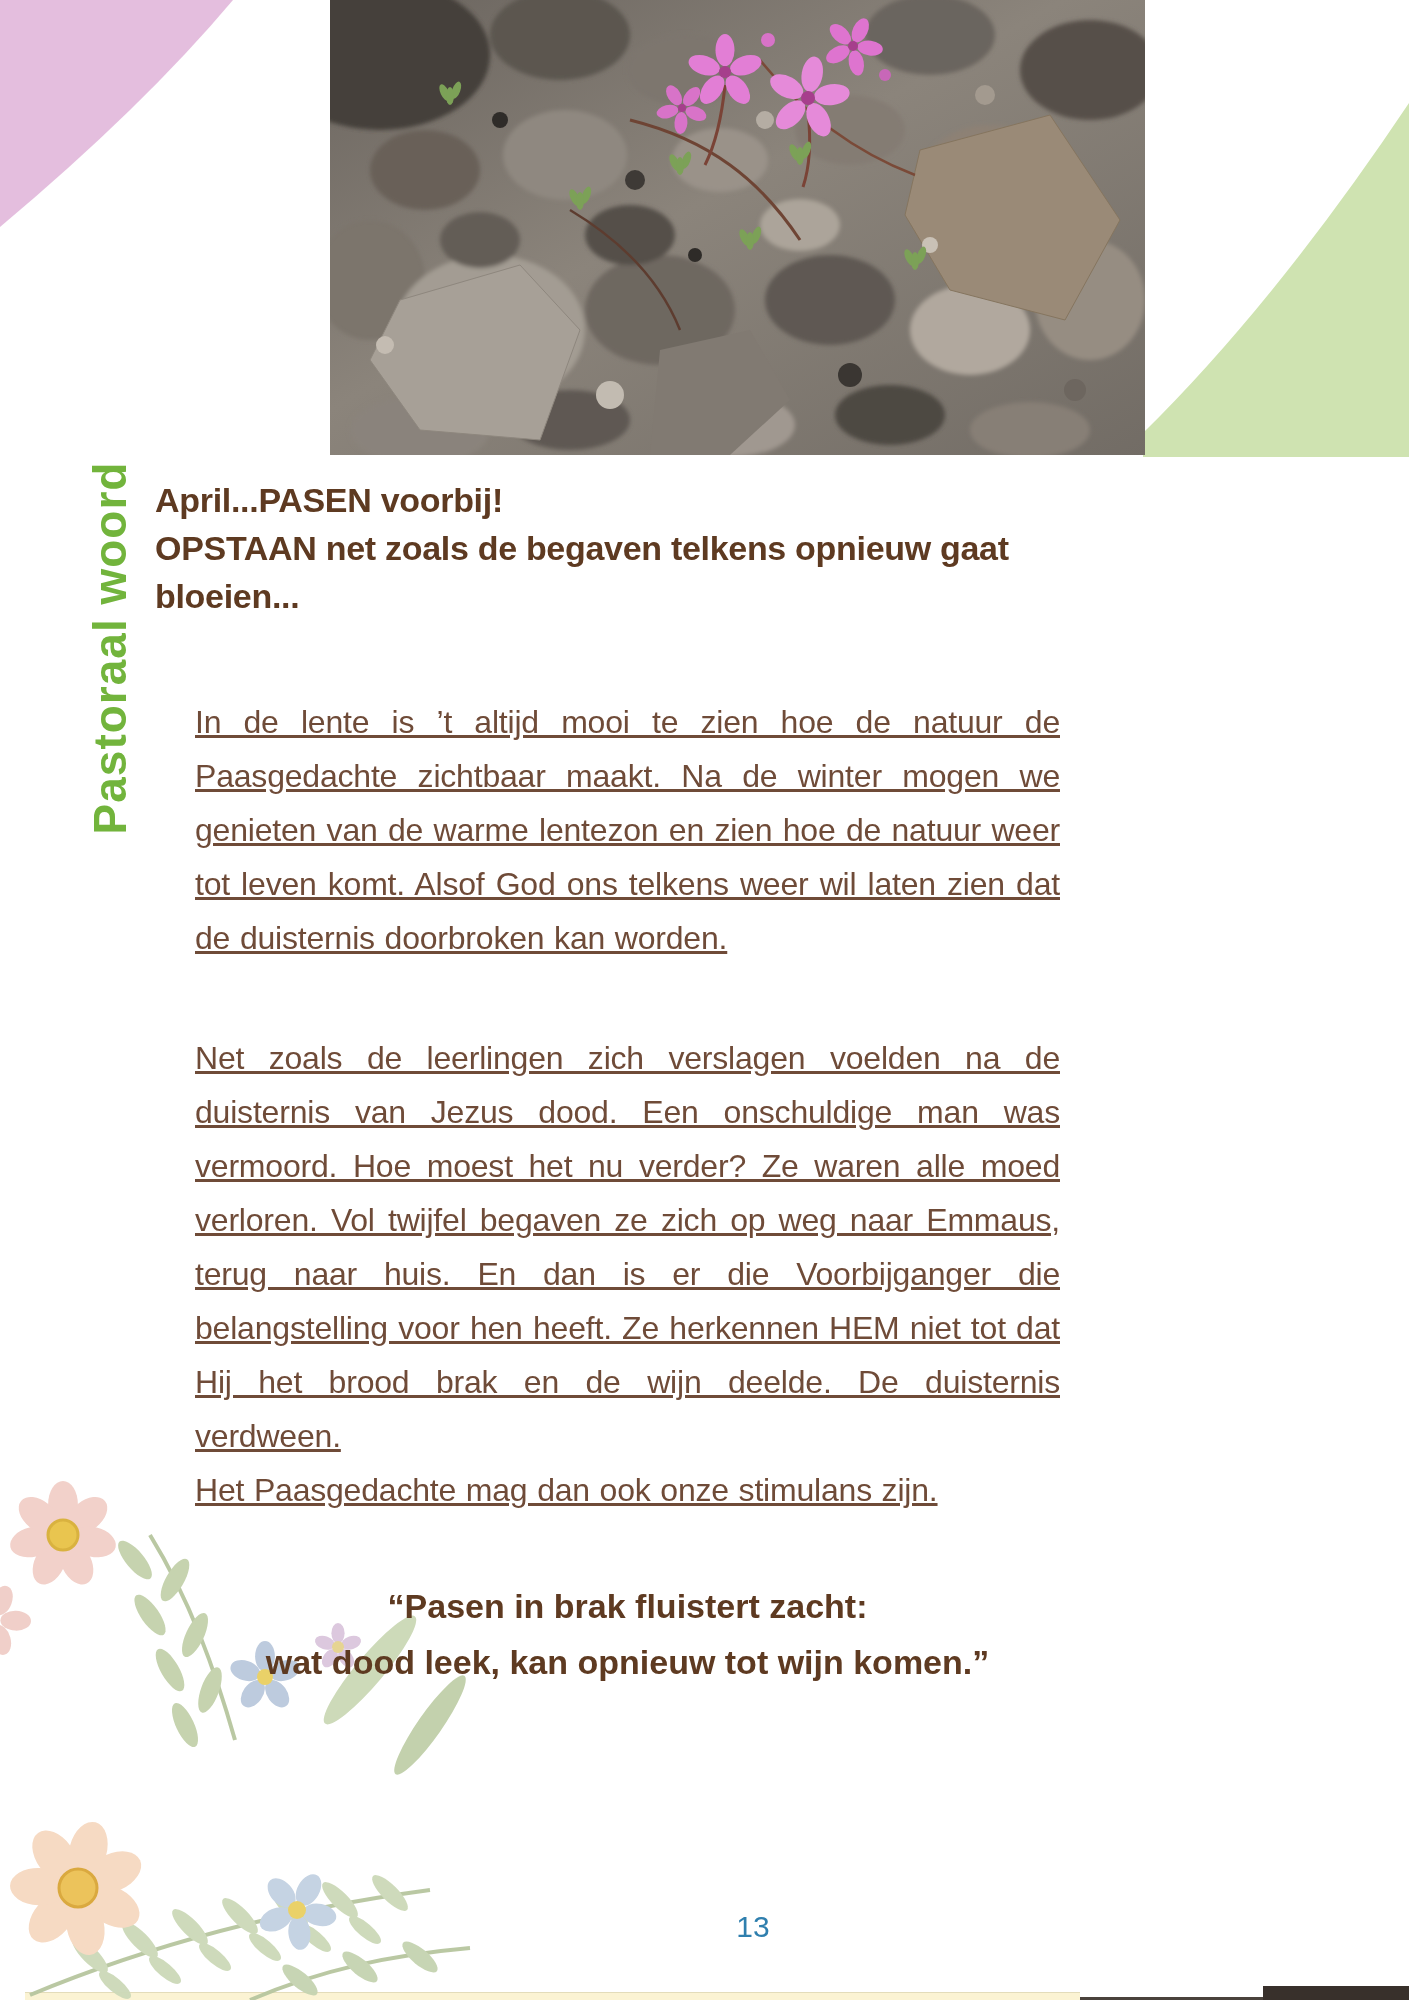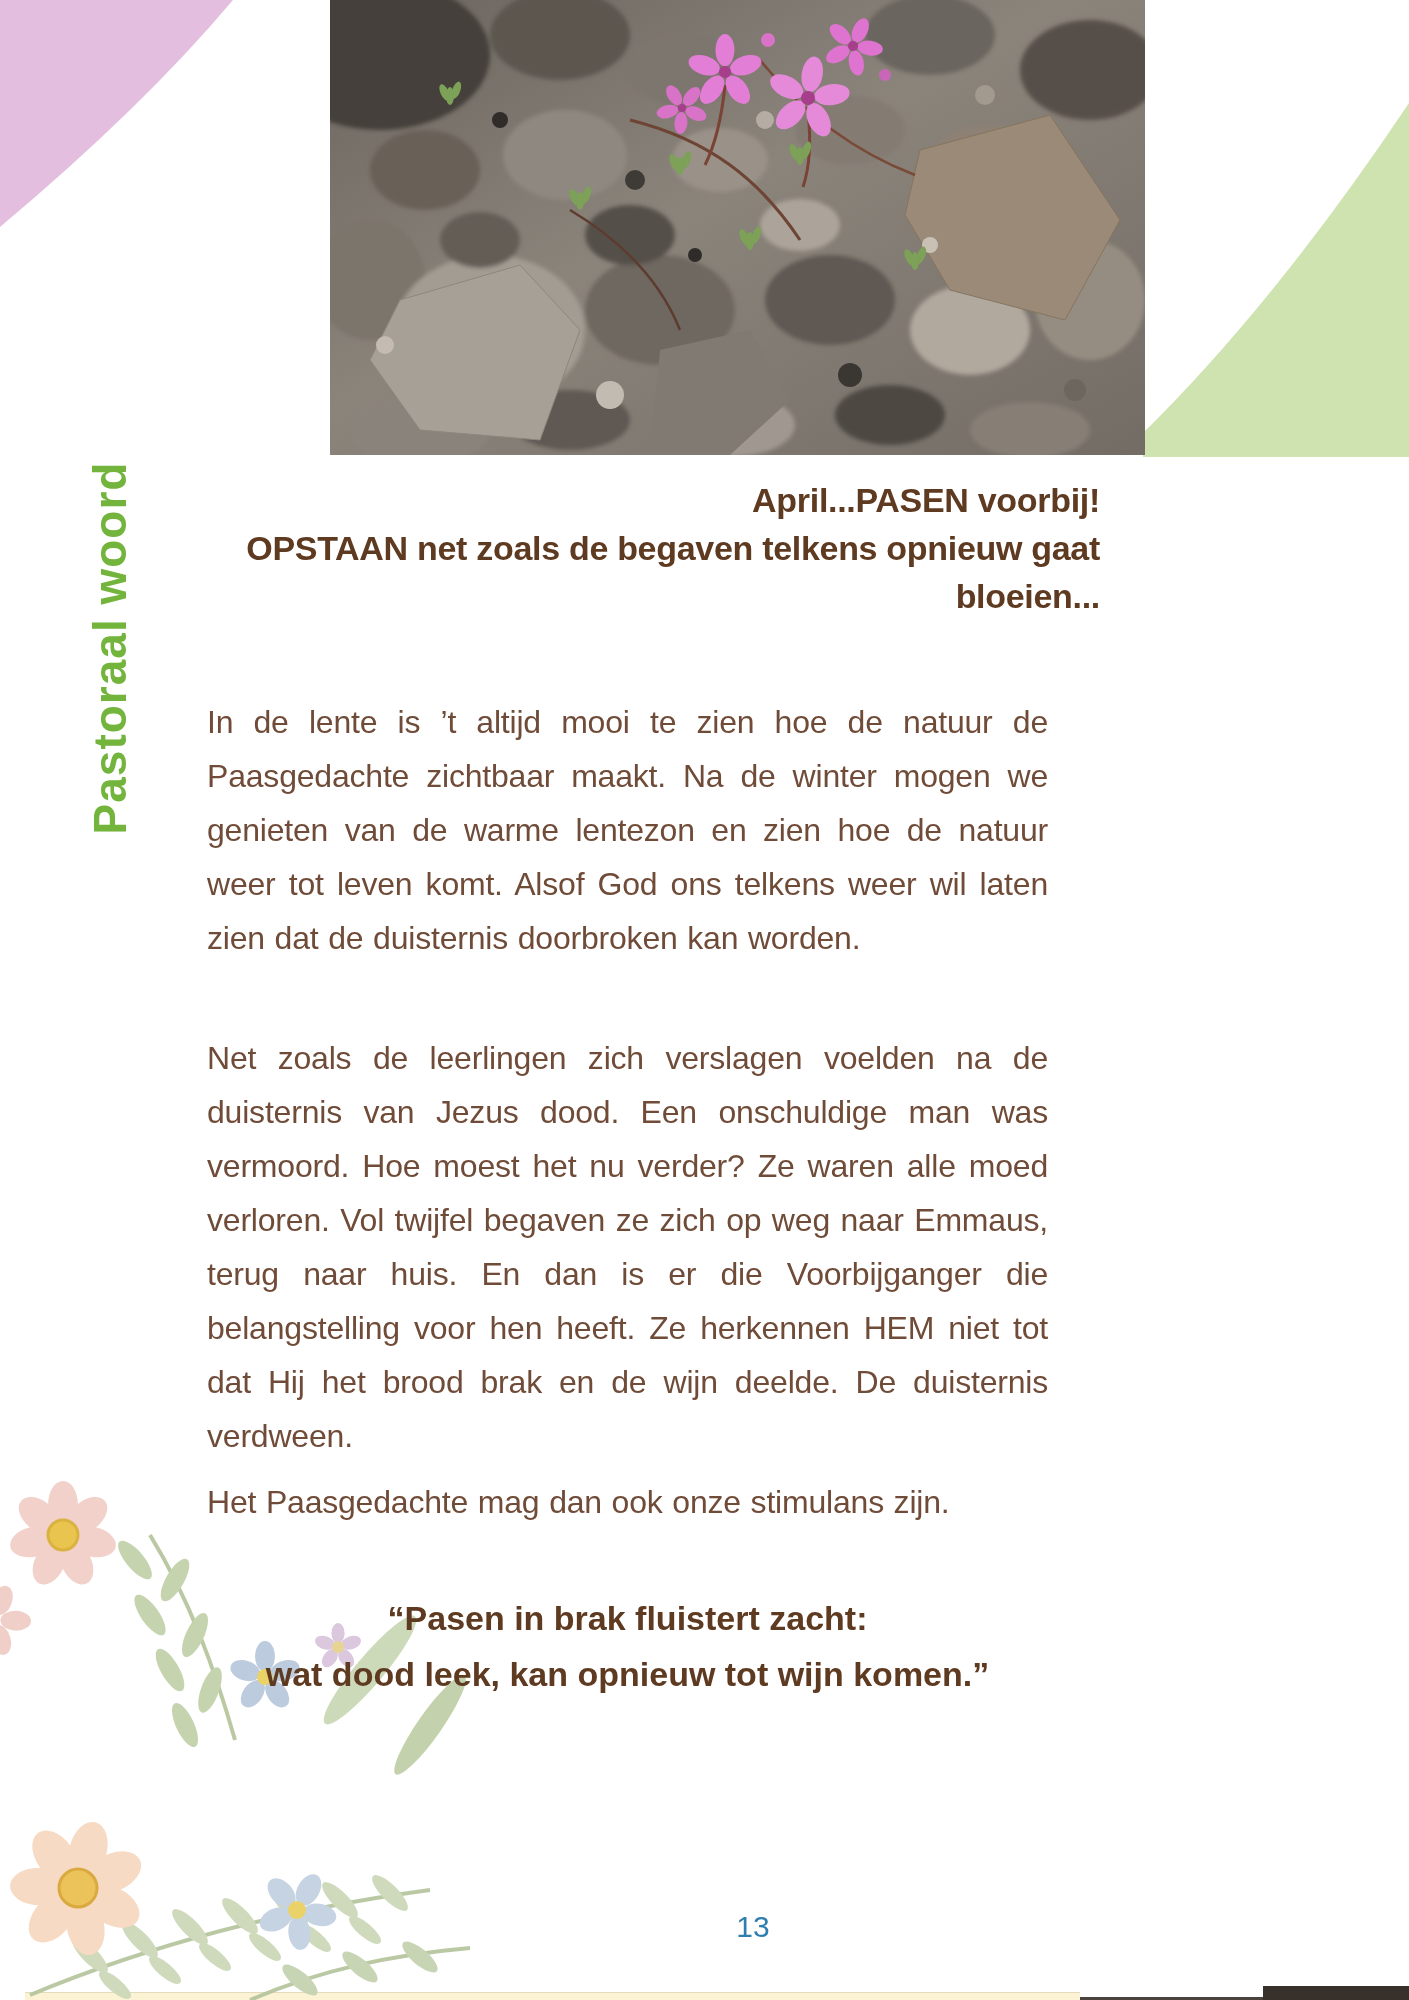--- a/index.html
+++ b/index.html
@@ -23,30 +23,31 @@
     transform:rotate(-90deg);transform-origin:center;
     font-size:46px;font-weight:bold;letter-spacing:1px;
     color:var(--sidebar_green,#72b43c);
     text-align:center;line-height:56px;white-space:nowrap;
   }
   .content{
     position:absolute;left:195px;top:460px;width:865px;z-index:2;
   }
   .heading{
     margin:16px -40px 0 -40px;
-    text-align:right;
+    text-align:left;
     font-weight:bold;
     font-size:34px;line-height:48px;letter-spacing:-0.3px;
     color:var(--heading_brown,#5e3a21);
   }
   .para{
     font-size:32px;line-height:54px;letter-spacing:-0.2px;word-spacing:1px;
     text-align:justify;
     color:var(--body_brown,#6f4b38);
-    margin:12px;
+    margin:0;
+    text-decoration:underline;
   }
   .para1{margin-top:75px;}
   .para2{margin-top:66px;}
   .para3{margin-top:65px;}
   .para4{margin-top:0;}
   .quote{
     margin:61px -40px 0 -40px;
     text-align:center;font-weight:bold;
     font-size:34px;line-height:56px;
     color:var(--heading_brown,#5e3a21);

